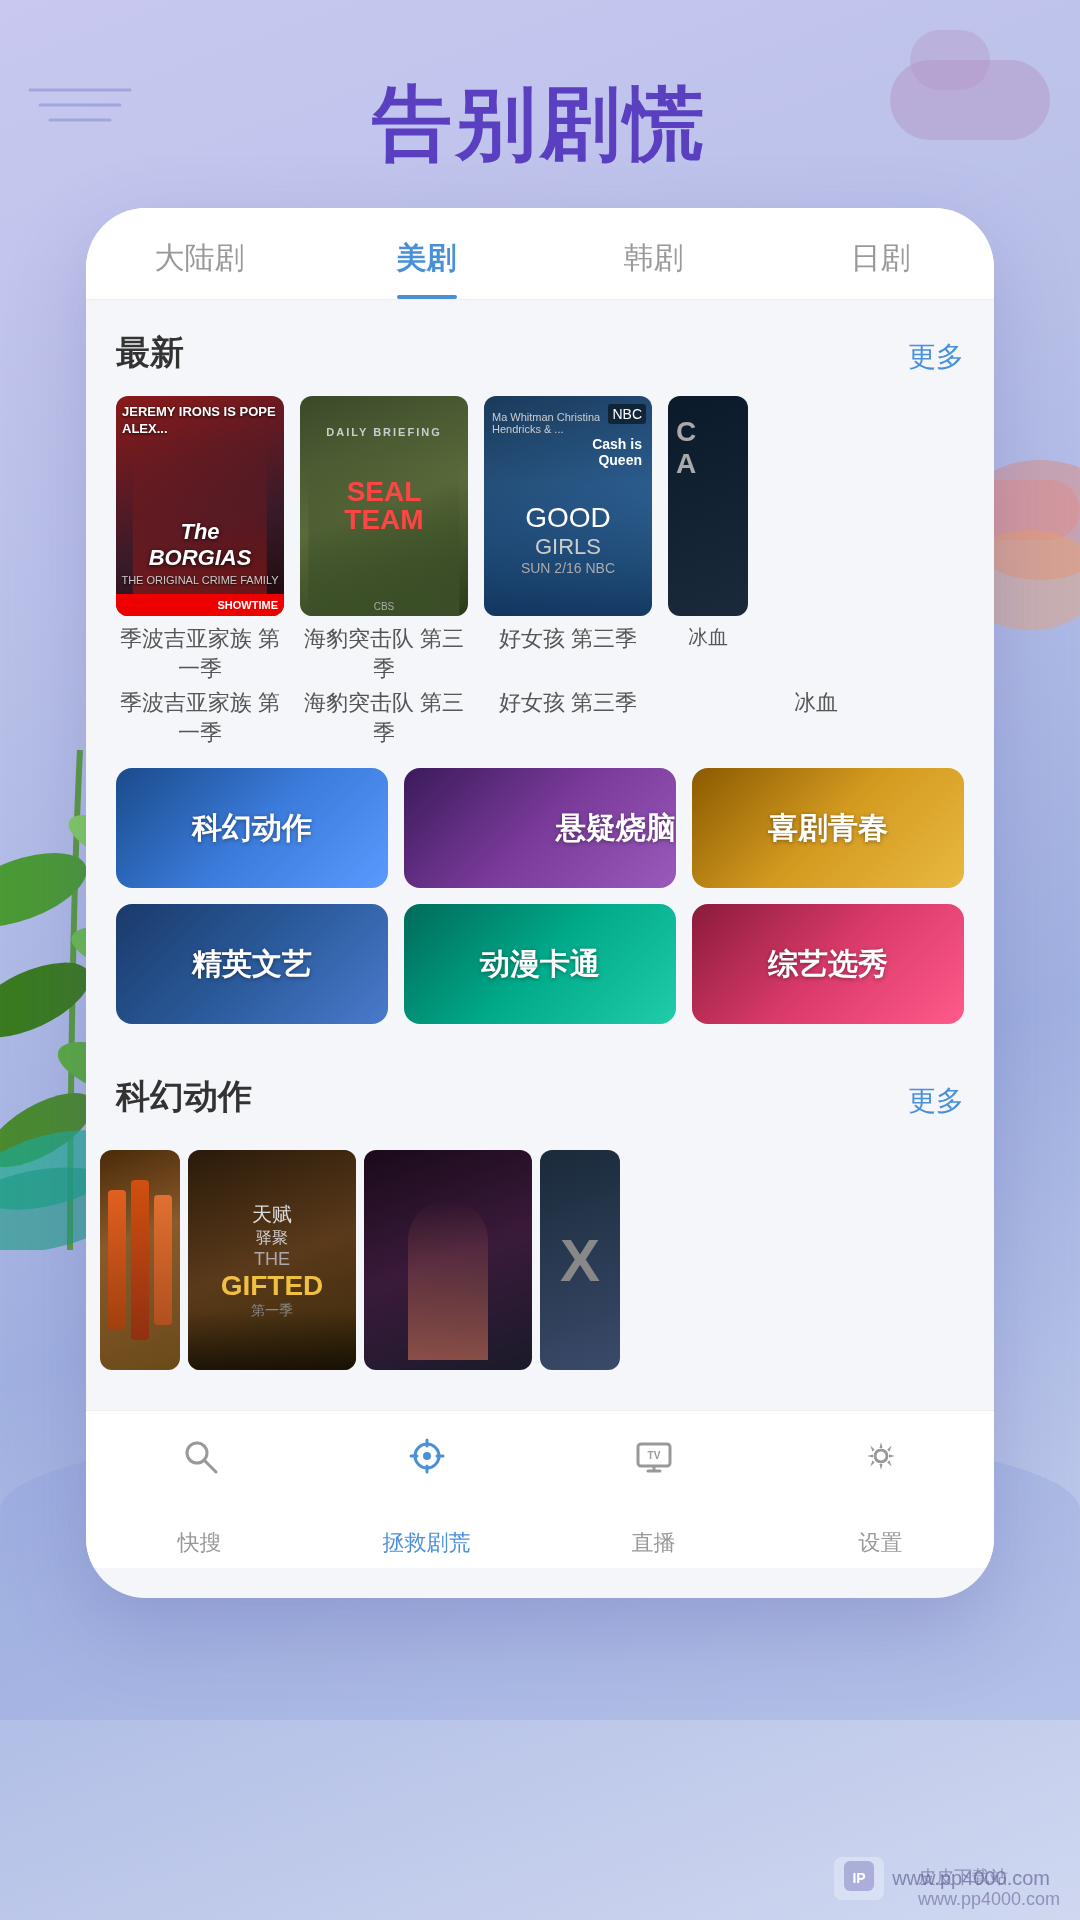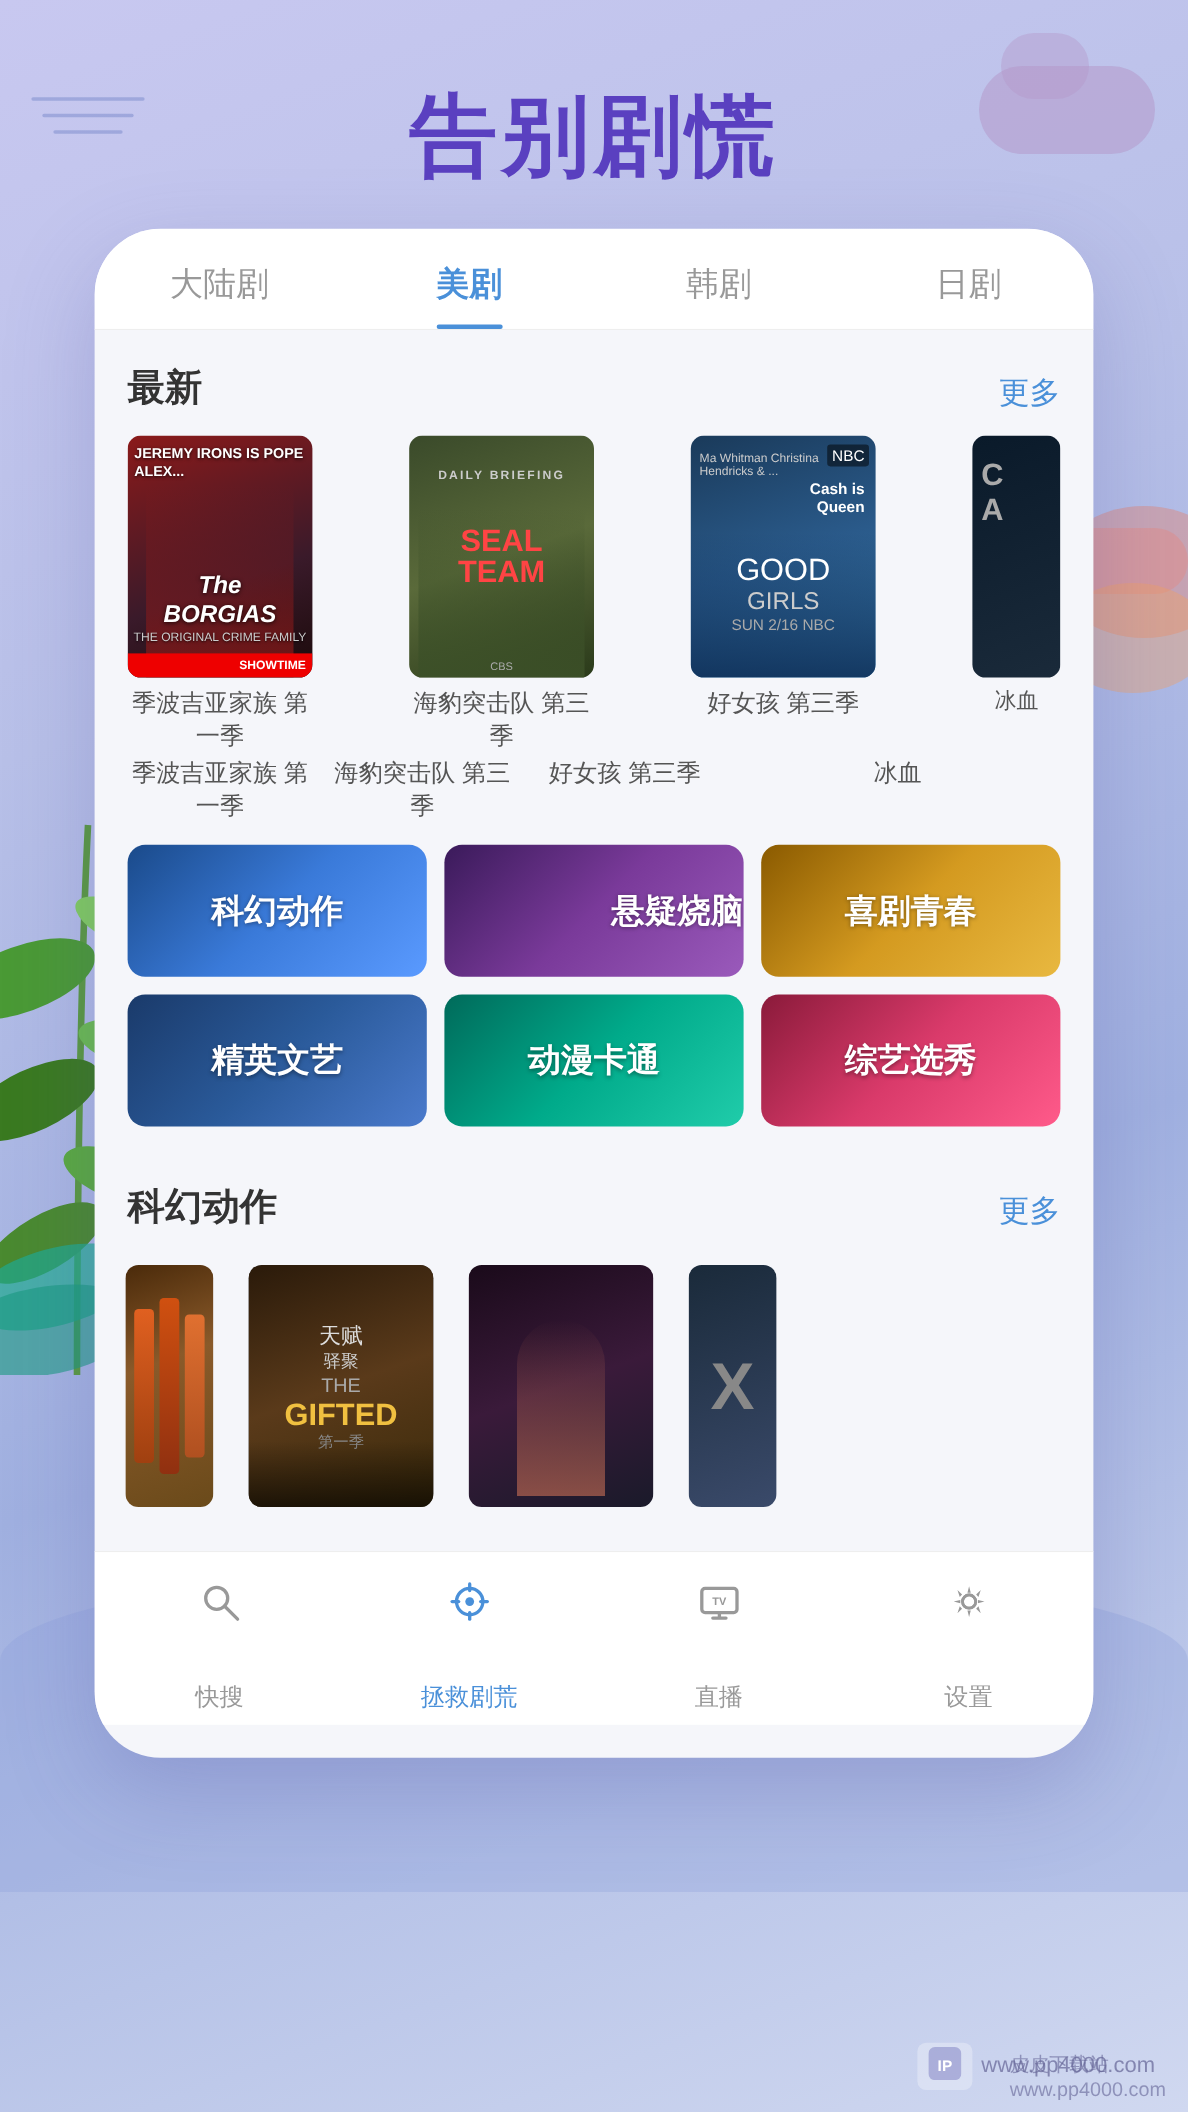--- a/index.html
+++ b/index.html
@@ -141,23 +141,22 @@
     }
     .section-more {
       font-size: 28px;
       color: #4a90d9;
       cursor: pointer;
     }
 
     
     .shows-scroll {
       display: flex;
-      gap: 0;
+      gap: 16px;
       overflow-x: hidden;
-      justify-content: space-between;
     }
     .show-item {
       flex-shrink: 0;
       width: 168px;
     }
     .show-poster {
       width: 168px;
       height: 220px;
       border-radius: 12px;
       overflow: hidden;
@@ -273,23 +272,23 @@
     .genre-scifi { background: linear-gradient(135deg, #1a4a8a 0%, #3a7ad9 50%, #5a9aff 100%); }
     .genre-mystery { background: linear-gradient(135deg, #3a1a5a 0%, #7a3a9a 50%, #9a5abb 100%); justify-content: flex-end; }
     .genre-comedy { background: linear-gradient(135deg, #8a5a00 0%, #d49a20 50%, #e8b840 100%); }
     .genre-elite { background: linear-gradient(135deg, #1a3a6a 0%, #2a5a9a 50%, #4a7acc 100%); }
     .genre-anime { background: linear-gradient(135deg, #006a5a 0%, #00aa8a 50%, #20ccaa 100%); }
     .genre-variety { background: linear-gradient(135deg, #8a1a3a 0%, #d93a6a 50%, #ff5a8a 100%); }
 
     
     .bottom-shows-scroll {
       display: flex;
-      gap: 32px;
+      gap: 8px;
       overflow-x: hidden;
-      padding: 0 30px 20px 28px;
+      padding: 0 30px 20px 14px;
     }
     .bottom-show-item {
       flex-shrink: 0;
       width: 168px;
     }
     .bottom-show-poster {
       width: 168px;
       height: 220px;
       border-radius: 12px;
       overflow: hidden;

